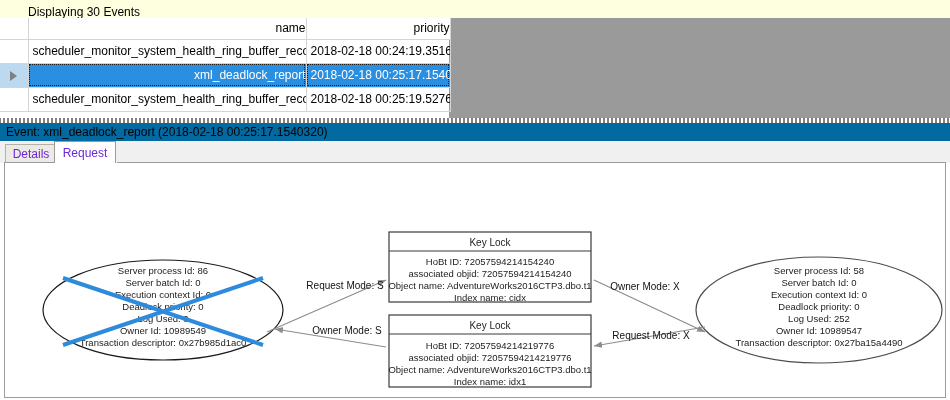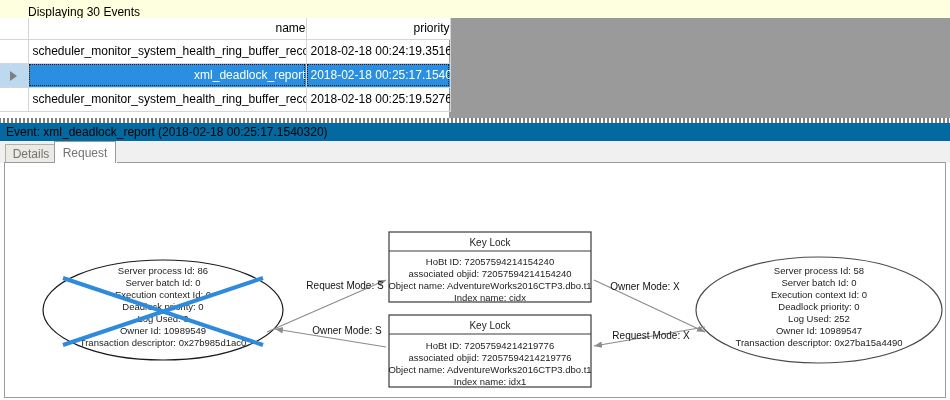--- a/index.html
+++ b/index.html
@@ -79,21 +79,21 @@
 
   
   .tabstrip{
     position:absolute;left:0;top:141px;width:950px;height:22px;
     background:#f0f0f0;
   }
   .tab{
     position:absolute;bottom:0;height:19px;
     background:#eceae4;border:1px solid #b3b0a8;border-bottom:none;
     box-sizing:border-box;
-    font-size:12px;color:#737373;
+    font-size:12px;color:#6d28d9;
     display:flex;align-items:center;justify-content:center;
     padding:0 8px;
   }
   .tab.active{
     height:22px;background:#fff;border-color:#9b9b9b;
     z-index:3;
   }
   #tab-details{left:5px;width:52px;}
   #tab-deadlock{left:54px;width:62px;}
 

